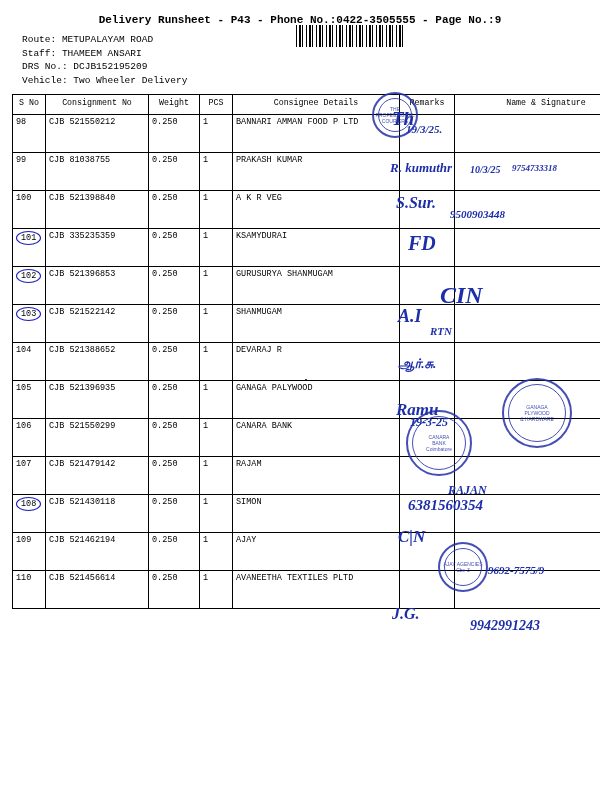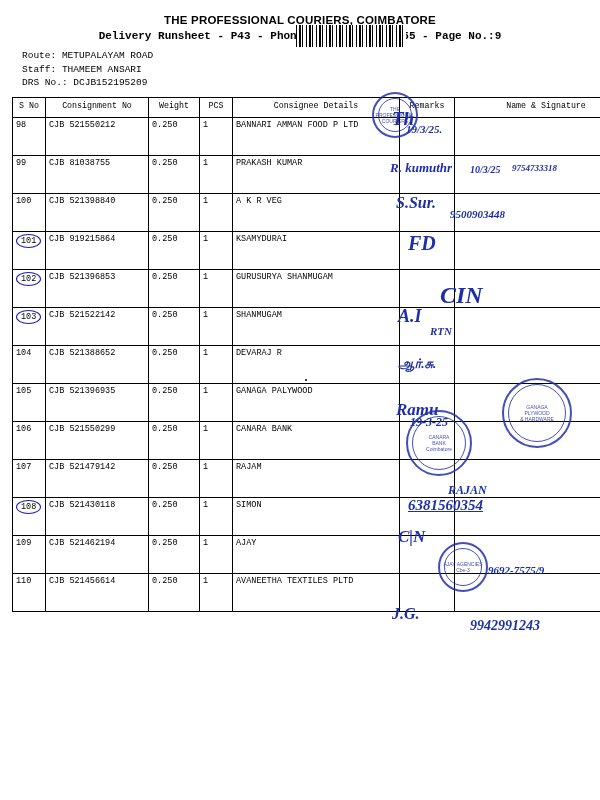--- a/index.html
+++ b/index.html
@@ -143,36 +143,39 @@
     width: 2px; height: 2px;
     background: #000;
     border-radius: 50%;
   }
 </style>
 </head>
 <body>
 
 <div class="page">
 
-  <div class="doc-title">THE PROFESSIONAL COURIERS, COIMBATORE</div>
   <div class="doc-subtitle">Delivery Runsheet - P43 - Phone No.:0422-3505555 - Page No.:9</div>
 
   <div class="meta">
     <div class="meta-left">
       <div class="meta-row">
         <span class="meta-label">Route:</span>
         <span class="meta-val">METUPALAYAM ROAD</span>
       </div>
       <div class="meta-row">
         <span class="meta-label">Staff:</span>
         <span class="meta-val">THAMEEM ANSARI</span>
       </div>
       <div class="meta-row">
         <span class="meta-label">DRS No.:</span>
         <span class="meta-val">DCJB152195209</span>
+      </div>
+      <div class="meta-row">
+        <span class="meta-label">Vehicle:</span>
+        <span class="meta-val">Two Wheeler Delivery</span>
       </div>
     </div>
   </div>
 
   <table class="runsheet">
     <thead>
       <tr>
         <th class="c-sno">S No</th>
         <th class="c-cn">Consignment No</th>
         <th class="c-wt">Weight</th>
@@ -205,21 +208,21 @@
           <td class="c-sno"><span>100</span></td>
           <td class="c-cn">CJB 521398840</td>
           <td class="c-wt">0.250</td>
           <td class="c-pcs">1</td>
           <td class="c-cons">A K R VEG</td>
           <td class="c-rem"></td>
           <td class="c-sign"></td>
         </tr>
         <tr>
           <td class="c-sno"><span class="circled">101</span></td>
-          <td class="c-cn">CJB 919215864</td>
+          <td class="c-cn">CJB 335235359</td>
           <td class="c-wt">0.250</td>
           <td class="c-pcs">1</td>
           <td class="c-cons">KSAMYDURAI</td>
           <td class="c-rem"></td>
           <td class="c-sign"></td>
         </tr>
         <tr>
           <td class="c-sno"><span class="circled">102</span></td>
           <td class="c-cn">CJB 521396853</td>
           <td class="c-wt">0.250</td>
@@ -314,21 +317,21 @@
       <div class="hw b" style="left: 396px; top: 194px; font-size: 16px;">S.Sur.</div>
       <div class="hw b" style="left: 450px; top: 208px; font-size: 11px;">9500903448</div>
       <div class="hw b" style="left: 408px; top: 232px; font-size: 20px;">FD</div>
       <div class="hw b" style="left: 440px; top: 282px; font-size: 24px;">CIN</div>
       <div class="hw b" style="left: 398px; top: 306px; font-size: 18px;">A.I</div>
       <div class="hw b" style="left: 430px; top: 325px; font-size: 11px;">RTN</div>
       <div class="hw b" style="left: 398px; top: 356px; font-size: 13px;">ஆர்.சு.</div>
       <div class="hw b" style="left: 396px; top: 400px; font-size: 17px;">Ramu</div>
       <div class="hw b" style="left: 410px; top: 415px; font-size: 12px;">19-3-25</div>
       <div class="hw b" style="left: 448px; top: 483px; font-size: 12px;">RAJAN</div>
-      <div class="hw b" style="left: 408px; top: 497px; font-size: 15px; text-decoration: underline;">6381560354</div>
+      <div class="hw b" style="left: 408px; top: 497px; font-size: 15px;">6381560354</div>
       <div class="hw b" style="left: 398px; top: 527px; font-size: 17px;">C|N</div>
       <div class="hw b" style="left: 488px; top: 564px; font-size: 11px;">9692-7575/9</div>
       <div class="hw b" style="left: 392px; top: 605px; font-size: 16px;">J.G.</div>
       <div class="hw b" style="left: 470px; top: 618px; font-size: 14px;">9942991243</div>
       <div class="stamp" style="left: 372px; top: 92px; width: 42px; height: 42px;">
         <div class="ring"></div>
         <div class="inner">
           <div>THE</div>
           <div>PROFESSIONAL</div>
           <div>COURIERS</div>

